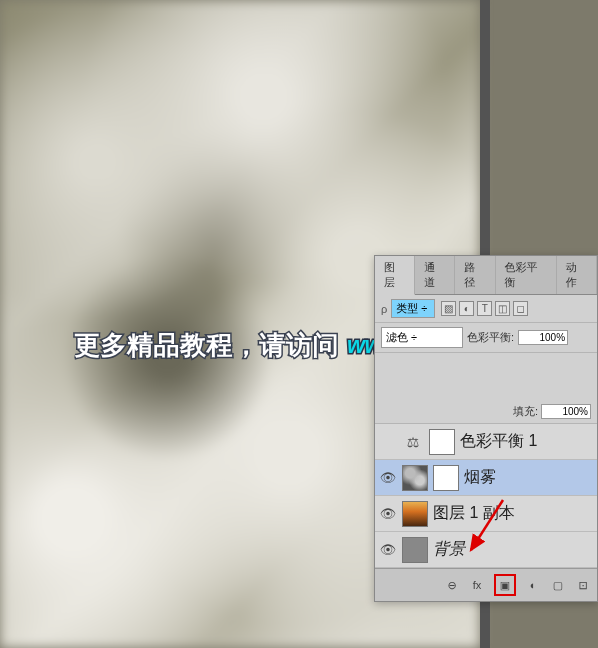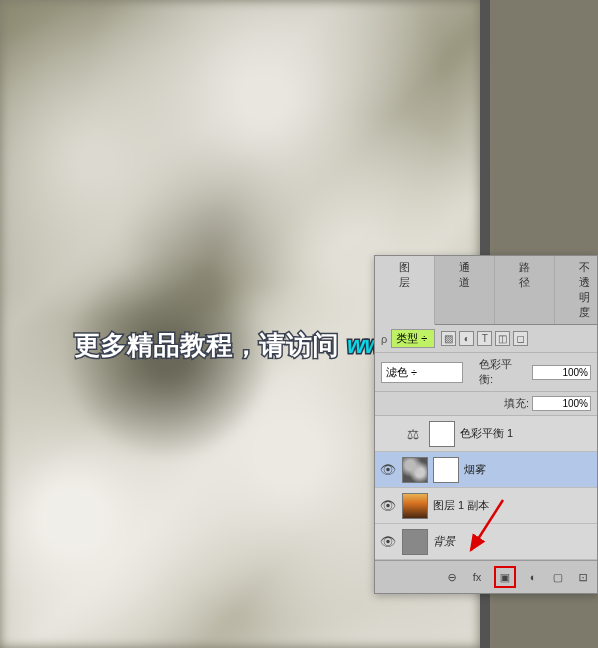--- a/index.html
+++ b/index.html
@@ -70,21 +70,21 @@
       border: 1px solid #888;
       box-shadow: 0 2px 8px rgba(0,0,0,0.25);
       z-index: 10;
     }
     .panel-tabs {
       display: flex;
       background: #bcbcbc;
       border-bottom: 1px solid #888;
     }
     .panel-tab {
-      padding: 4px 24px;
+      padding: 4px 9px;
       font-size: 11px;
       color: #333;
       cursor: pointer;
       border-right: 1px solid #aaa;
     }
     .panel-tab.active {
       background: #d1d1d1;
       border-bottom: 1px solid #d1d1d1;
       margin-bottom: -1px;
     }
@@ -94,21 +94,21 @@
       padding: 4px 6px;
       gap: 4px;
       border-bottom: 1px solid #b5b5b5;
     }
     .filter-search {
       font-size: 11px;
       color: #555;
     }
     .filter-select {
       border: 1px solid #999;
-      background: #bef264;
+      background: #7dd3fc;
       font-size: 11px;
       padding: 1px 4px;
       min-width: 44px;
     }
     .filter-icons {
       display: flex;
       gap: 3px;
       margin-left: 2px;
     }
     .filter-icon {
@@ -119,48 +119,49 @@
       display: flex;
       align-items: center;
       justify-content: center;
       font-size: 10px;
       color: #555;
     }
     .blend-row {
       display: flex;
       align-items: center;
       padding: 4px 6px;
-      gap: 16px;
+      gap: 4px;
       border-bottom: 1px solid #b5b5b5;
     }
     .blend-select {
       border: 1px solid #999;
       background: #fff;
       font-size: 11px;
       padding: 2px 4px;
       min-width: 82px;
     }
     .opacity-label {
       font-size: 11px;
       color: #333;
     }
     .opacity-input {
-      width: 59px;
+      width: 50px;
       border: 1px solid #999;
       font-size: 10px;
       padding: 1px 2px;
       background: #fff;
       text-align: right;
     }
     .lock-row {
       display: flex;
       align-items: flex-start;
       padding: 4px 6px;
       gap: 4px;
       border-bottom: 1px solid #b5b5b5;
+      margin-top: 47px;
     }
     .fill-controls {
       margin-left: auto;
       display: flex;
       align-items: center;
       gap: 3px;
     }
     .layer-list {
       background: #d8d8d8;
     }
@@ -211,21 +212,21 @@
     }
     .thumb-gray { background: #888; }
     .mask-thumb {
       width: 26px;
       height: 26px;
       background: #fff;
       border: 1px solid #777;
       flex-shrink: 0;
     }
     .layer-name {
-      font-size: 11px;
+      font-size: 16px;
       color: #222;
       font-style: italic;
     }
     .layer-name.normal { font-style: normal; }
     .panel-footer {
       display: flex;
       align-items: center;
       padding: 5px 6px;
       gap: 9px;
       background: #c5c5c5;
@@ -263,21 +264,21 @@
 <div class="watermark">
   <span class="watermark-text">更多精品教程，请访问</span>
   <span class="watermark-url">www.240PS.com</span>
 </div>
 
 <div class="layers-panel">
   <div class="panel-tabs">
     <div class="panel-tab active">图层</div>
     <div class="panel-tab">通道</div>
     <div class="panel-tab">路径</div>
-    <div class="panel-tab">不透明度</div>
+    <div class="panel-tab">色彩平衡</div>
     <div class="panel-tab">动作</div>
   </div>
 
   <div class="filter-row">
     <span class="filter-search">ρ</span>
     <span class="filter-select">
       <span>类型</span>
       <span>÷</span>
     </span>
     <div class="filter-icons">

